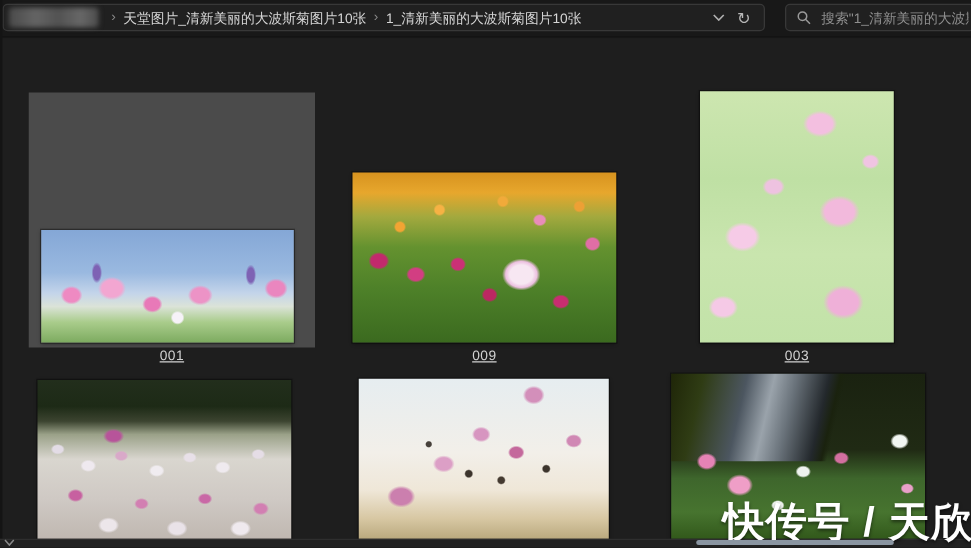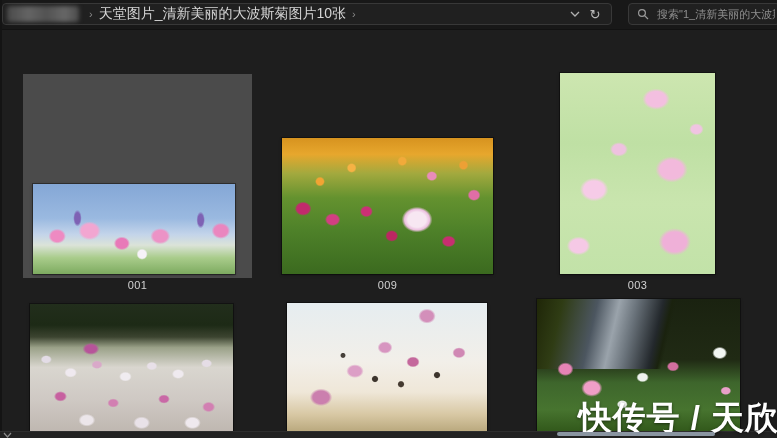--- a/index.html
+++ b/index.html
@@ -21,21 +21,21 @@
   }
   .blur-blob {
     width:72px; height:16px; border-radius:3px; flex:0 0 auto;
     background:linear-gradient(90deg,#4a4a4a,#646464 30%,#525252 55%,#676767 80%,#4c4c4c);
     filter:blur(2px); margin-right:4px;
   }
   .crumb-sep {
     color:#8a8a8a; font-size:11px; padding:0 6px; flex:0 0 auto;
   }
   .crumb {
-    color:#d6d6d6; font-size:14px; white-space:nowrap; flex:0 0 auto; cursor:default;
+    color:#d6d6d6; font-size:11px; white-space:nowrap; flex:0 0 auto; cursor:default;
   }
   .addr-spacer { flex:1 1 auto; }
   .addr-icon {
     width:20px; height:18px; display:flex; align-items:center; justify-content:center;
     flex:0 0 auto; color:#b8b8b8;
   }
   .refresh-glyph { font-size:13px; line-height:1; color:#b8b8b8; }
   .searchbar {
     position:absolute; left:628px; top:3px; width:152px; height:22px;
     background:#202020; border:1px solid #383838; border-radius:4px;
@@ -47,21 +47,21 @@
 
   
   .content { position:absolute; left:0; top:31px; width:777px; height:407px; background:#1e1e1e; }
   .left-edge { position:absolute; left:0; top:0; width:2px; height:438px; background:#141414; }
 
   .tile { position:absolute; }
   .sel-bg { position:absolute; background:#4b4b4b; }
   .thumb { position:absolute; box-shadow:0 0 0 1px rgba(0,0,0,.35), 0 1px 3px rgba(0,0,0,.4); }
   .flabel {
     position:absolute; width:100%; text-align:center;
-    color:#d2d2d2; font-size:11px; letter-spacing:.4px;
+    color:#d2d2d2; font-size:11px; letter-spacing:.4px;text-decoration:underline;
   }
 
   
   .t1 { left:23px;  top:43px;  width:229px; height:222px; }
   .t1 .sel-bg { left:0; top:0; width:229px; height:204px; }
   .t1 .thumb { left:10px; top:110px; width:202px; height:90px; }
   .t1 .flabel { top:205px; }
   .t2 { left:270px; top:43px;  width:235px; height:222px; }
   .t2 .thumb { left:12px; top:64px; width:211px; height:136px; }
   .t2 .flabel { top:205px; }
@@ -181,20 +181,21 @@
 <body>
 
 <div>
 
   <div class="topbar">
     <div class="addressbar">
       <div class="blur-blob"></div>
       <span class="crumb-sep">›</span>
       <span class="crumb">天堂图片_清新美丽的大波斯菊图片10张</span>
       <span class="crumb-sep">›</span>
+      <span class="crumb">1_清新美丽的大波斯菊图片10张</span>
       <span class="addr-spacer"></span>
       <span class="addr-icon">
         <svg width="10" height="6" viewBox="0 0 10 6">
             <polyline points="1,1 5,5 9,1" fill="none" stroke="#b0b0b0" stroke-width="1.3"></polyline>
           </svg>
       </span>
       <span class="addr-icon">
         <span class="refresh-glyph">↻</span>
       </span>
     </div>

